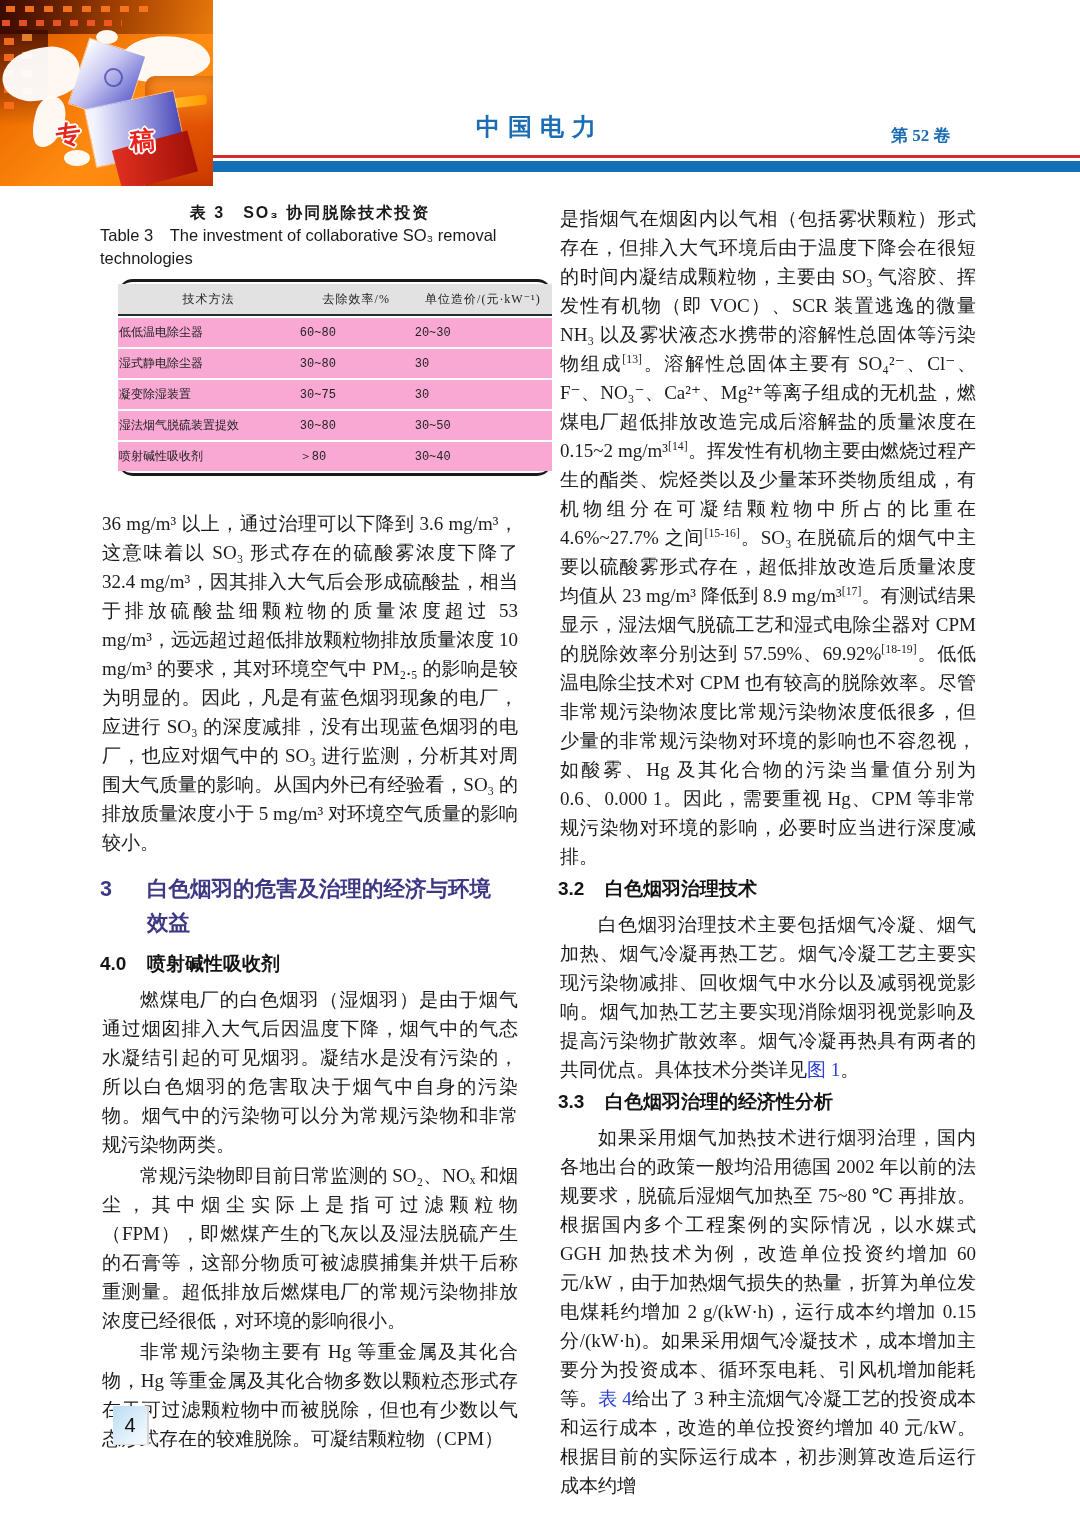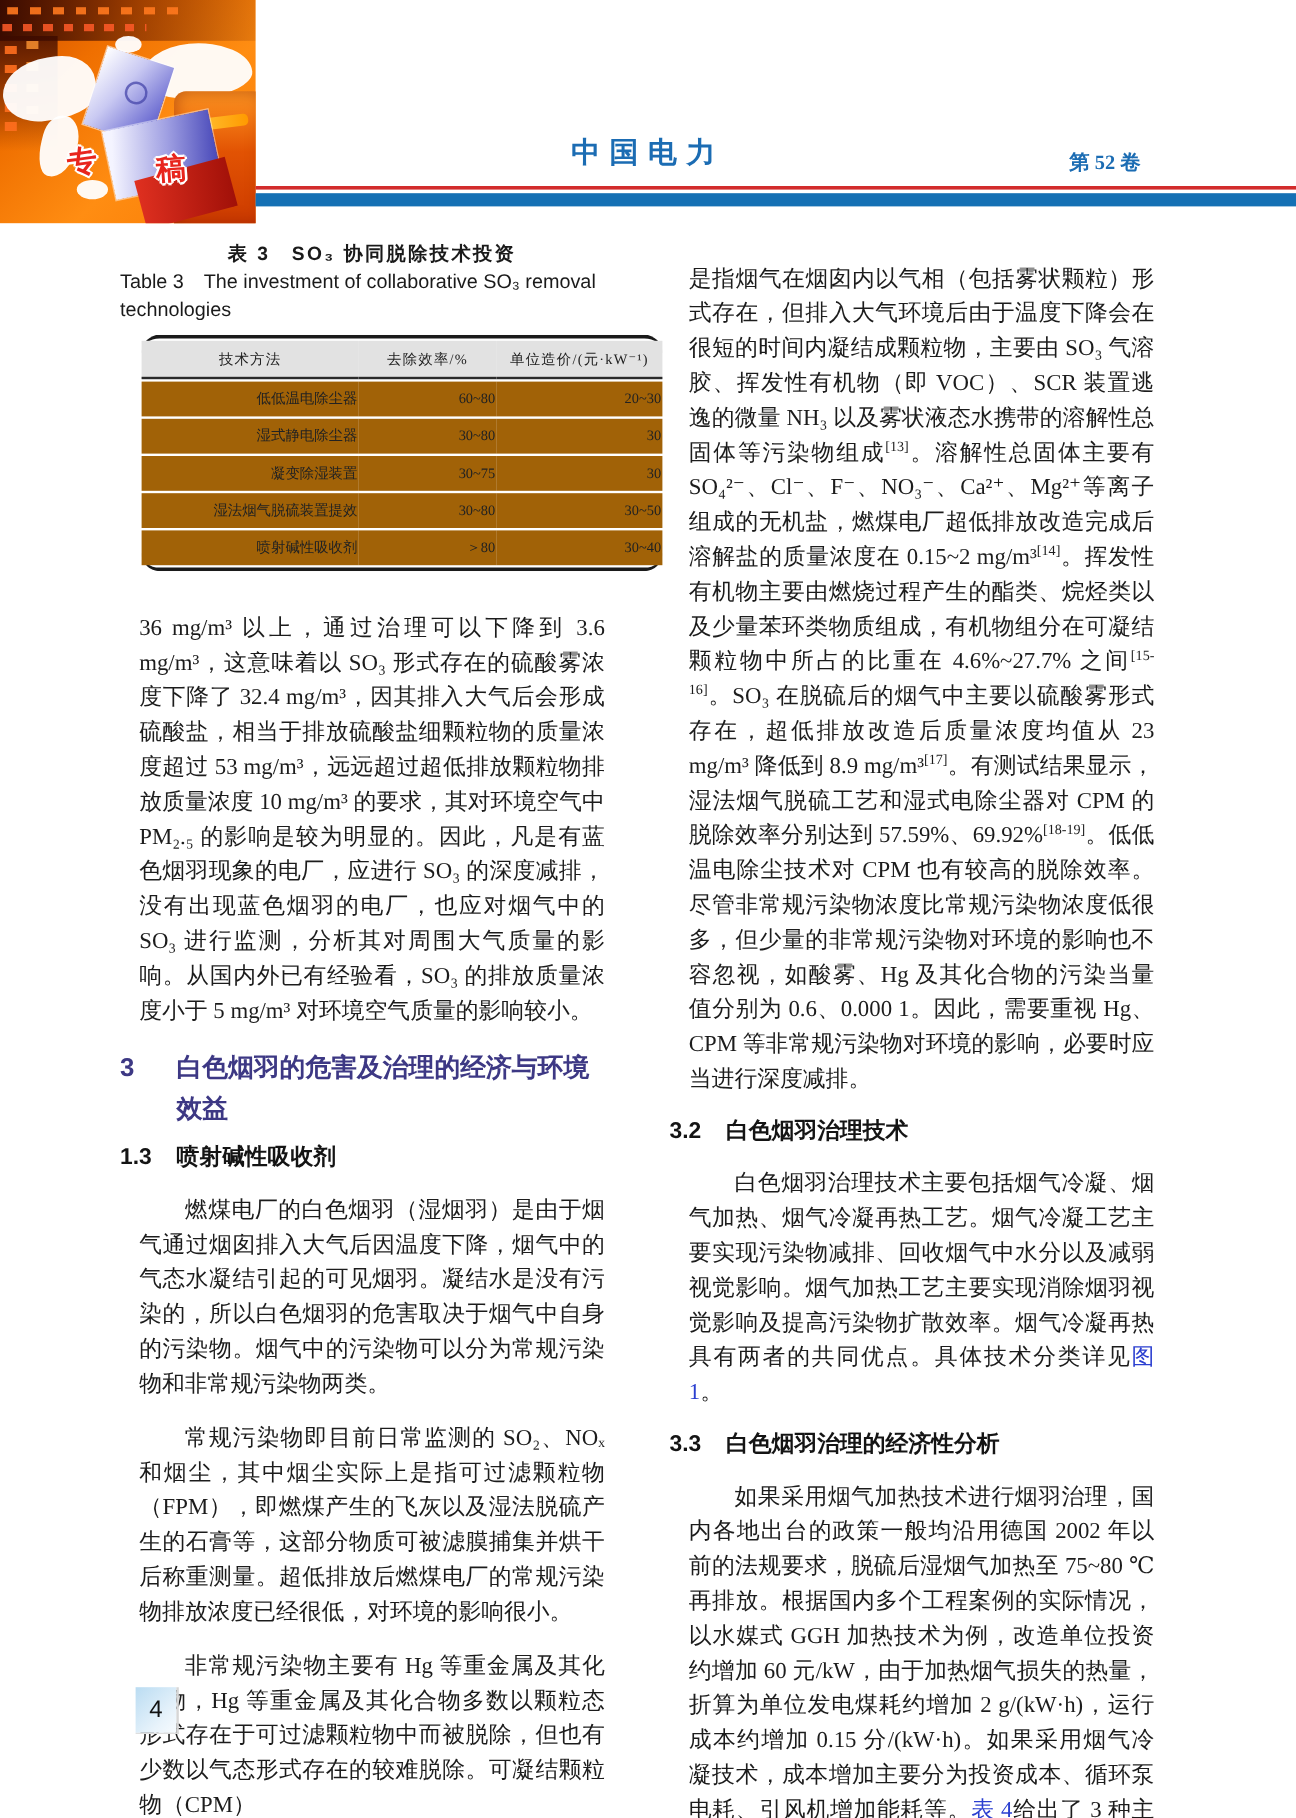--- a/index.html
+++ b/index.html
@@ -54,36 +54,36 @@
   .journal-title { position:absolute; top:111px; left:0; width:1080px; text-align:center;
     font-weight:bold; font-size:24px; letter-spacing:8px; color:#1b6cb3; }
   .volume { position:absolute; top:124px; left:891px; font-weight:bold; font-size:17px; color:#1b6cb3; }
   .rule-red  { position:absolute; left:213px; right:0; top:155px; height:2.5px; background:#d22c2c; }
   .rule-blue { position:absolute; left:213px; right:0; top:161px; height:11px; background:#1470b4; }
 
   
   .col { position:absolute; top:202px; width:420px; }
   .col-left { left:100px; }
   .col-right { left:558px; }
-  .body-text { margin:16px; font-size:19px; line-height:29px; text-align:justify; }
+  .body-text { margin:2px; font-size:19px; line-height:29px; text-align:justify; }
   .indent { text-indent:2em; }
   .first-para { margin-top:33px; }
   sup { font-size:.62em; line-height:0; vertical-align:super; }
   .ref-link { color:#2b3fd0; cursor:pointer; }
 
   
   .cap-zh { text-align:center; font-family:"Liberation Sans","DejaVu Sans",sans-serif; font-weight:bold;
     font-size:16px; line-height:22px; letter-spacing:2px; color:#1a1a1a; }
   .cap-en { text-align:left; font-family:"Liberation Sans","DejaVu Sans",sans-serif;
     font-size:16.5px; line-height:23px; color:#1a1a1a; }
   .t3 { width:434px; margin:9px 0 0 18px; border-collapse:separate; border-spacing:0 2px;
     border-top:3px solid #1a1a1a; border-bottom:3px solid #1a1a1a; font-size:12px; color:#222;border-radius:15px; }
   .t3 th { background:#e2e2e2; font-weight:normal; height:28px; text-align:center;
     border-bottom:2px solid #2a2a2a; letter-spacing:1px; }
-  .t3 td { background:#a16207; height:27px; text-align:right; }
+  .t3 td { background:#f9a8d4; height:27px; text-align:left;font-family:Liberation Mono, monospace; }
   .t3 .c1 { width:168px; } .t3 .c2 { width:106px; } .t3 .c3 { width:128px; }
 
   
   .h3-main { display:flex; margin:15px 0 11px; font-family:"Liberation Sans","DejaVu Sans",sans-serif;
     font-weight:bold; font-size:21.5px; line-height:34px; color:#3d3884; }
   .h3-main .num { flex:none; width:47px; }
   .h3-main .title { width:352px; }
   .h3-sub { display:flex; margin:5px 0 8px; font-family:"Liberation Sans","DejaVu Sans",sans-serif;
     font-weight:bold; font-size:19px; line-height:26px; color:#141414; }
   .h3-sub .num { flex:none; width:47px; }
@@ -168,21 +168,21 @@
     </table>
 
     <p class="body-text first-para">36 mg/m³ 以上，通过治理可以下降到 3.6 mg/m³，这意味着以 SO₃ 形式存在的硫酸雾浓度下降了 32.4 mg/m³，因其排入大气后会形成硫酸盐，相当于排放硫酸盐细颗粒物的质量浓度超过 53 mg/m³，远远超过超低排放颗粒物排放质量浓度 10 mg/m³ 的要求，其对环境空气中 PM₂.₅ 的影响是较为明显的。因此，凡是有蓝色烟羽现象的电厂，应进行 SO₃ 的深度减排，没有出现蓝色烟羽的电厂，也应对烟气中的 SO₃ 进行监测，分析其对周围大气质量的影响。从国内外已有经验看，SO₃ 的排放质量浓度小于 5 mg/m³ 对环境空气质量的影响较小。</p>
 
     <div class="h3-main">
       <span class="num">3</span>
       <span class="title">白色烟羽的危害及治理的经济与环境效益</span>
     </div>
 
     <div class="h3-sub">
-      <span class="num">1.3</span>
+      <span class="num">4.0</span>
       <span>喷射碱性吸收剂</span>
     </div>
 
     <p class="body-text indent">燃煤电厂的白色烟羽（湿烟羽）是由于烟气通过烟囱排入大气后因温度下降，烟气中的气态水凝结引起的可见烟羽。凝结水是没有污染的，所以白色烟羽的危害取决于烟气中自身的污染物。烟气中的污染物可以分为常规污染物和非常规污染物两类。</p>
     <p class="body-text indent">常规污染物即目前日常监测的 SO₂、NOₓ 和烟尘，其中烟尘实际上是指可过滤颗粒物（FPM），即燃煤产生的飞灰以及湿法脱硫产生的石膏等，这部分物质可被滤膜捕集并烘干后称重测量。超低排放后燃煤电厂的常规污染物排放浓度已经很低，对环境的影响很小。</p>
     <p class="body-text indent">非常规污染物主要有 Hg 等重金属及其化合物，Hg 等重金属及其化合物多数以颗粒态形式存在于可过滤颗粒物中而被脱除，但也有少数以气态形式存在的较难脱除。可凝结颗粒物（CPM）</p>
   </div>
 
   <div class="col col-right">
     <p class="body-text">是指烟气在烟囱内以气相（包括雾状颗粒）形式存在，但排入大气环境后由于温度下降会在很短的时间内凝结成颗粒物，主要由 SO₃ 气溶胶、挥发性有机物（即 VOC）、SCR 装置逃逸的微量 NH₃ 以及雾状液态水携带的溶解性总固体等污染物组成<sup>[13]</sup>。溶解性总固体主要有 SO₄²⁻、Cl⁻、F⁻、NO₃⁻、Ca²⁺、Mg²⁺等离子组成的无机盐，燃煤电厂超低排放改造完成后溶解盐的质量浓度在 0.15~2 mg/m³<sup>[14]</sup>。挥发性有机物主要由燃烧过程产生的酯类、烷烃类以及少量苯环类物质组成，有机物组分在可凝结颗粒物中所占的比重在 4.6%~27.7% 之间<sup>[15-16]</sup>。SO₃ 在脱硫后的烟气中主要以硫酸雾形式存在，超低排放改造后质量浓度均值从 23 mg/m³ 降低到 8.9 mg/m³<sup>[17]</sup>。有测试结果显示，湿法烟气脱硫工艺和湿式电除尘器对 CPM 的脱除效率分别达到 57.59%、69.92%<sup>[18-19]</sup>。低低温电除尘技术对 CPM 也有较高的脱除效率。尽管非常规污染物浓度比常规污染物浓度低很多，但少量的非常规污染物对环境的影响也不容忽视，如酸雾、Hg 及其化合物的污染当量值分别为 0.6、0.000 1。因此，需要重视 Hg、CPM 等非常规污染物对环境的影响，必要时应当进行深度减排。</p>

